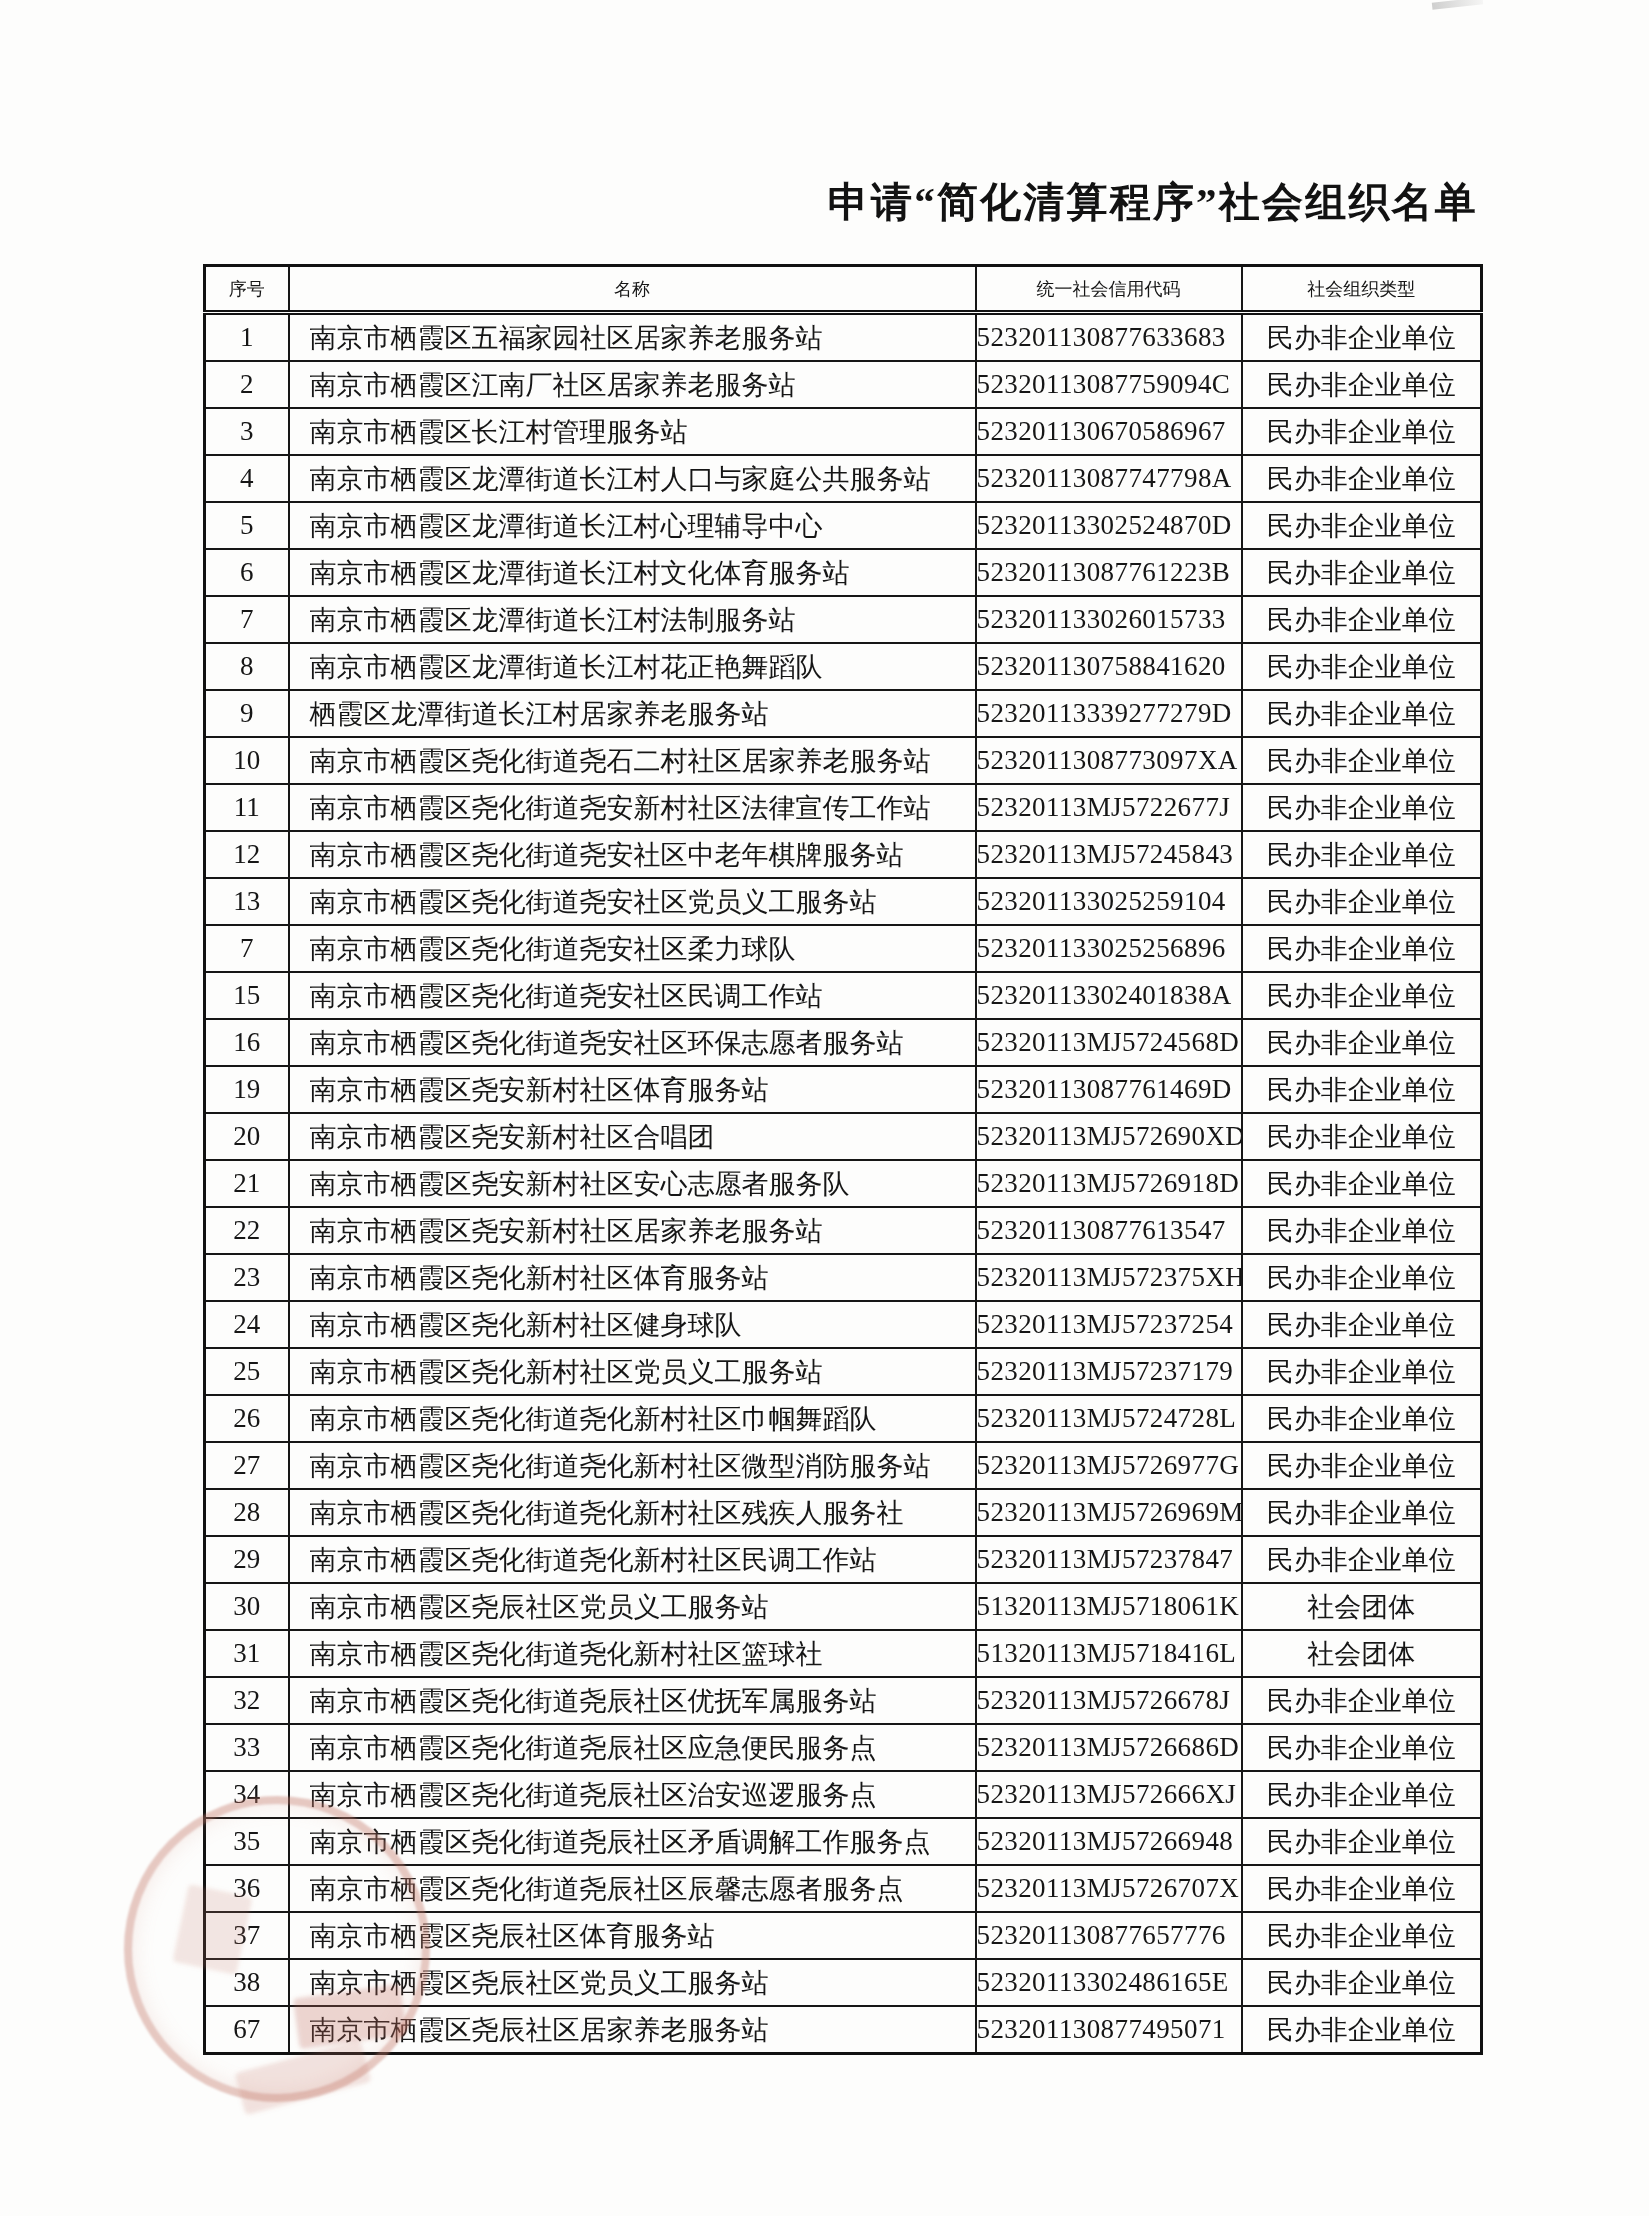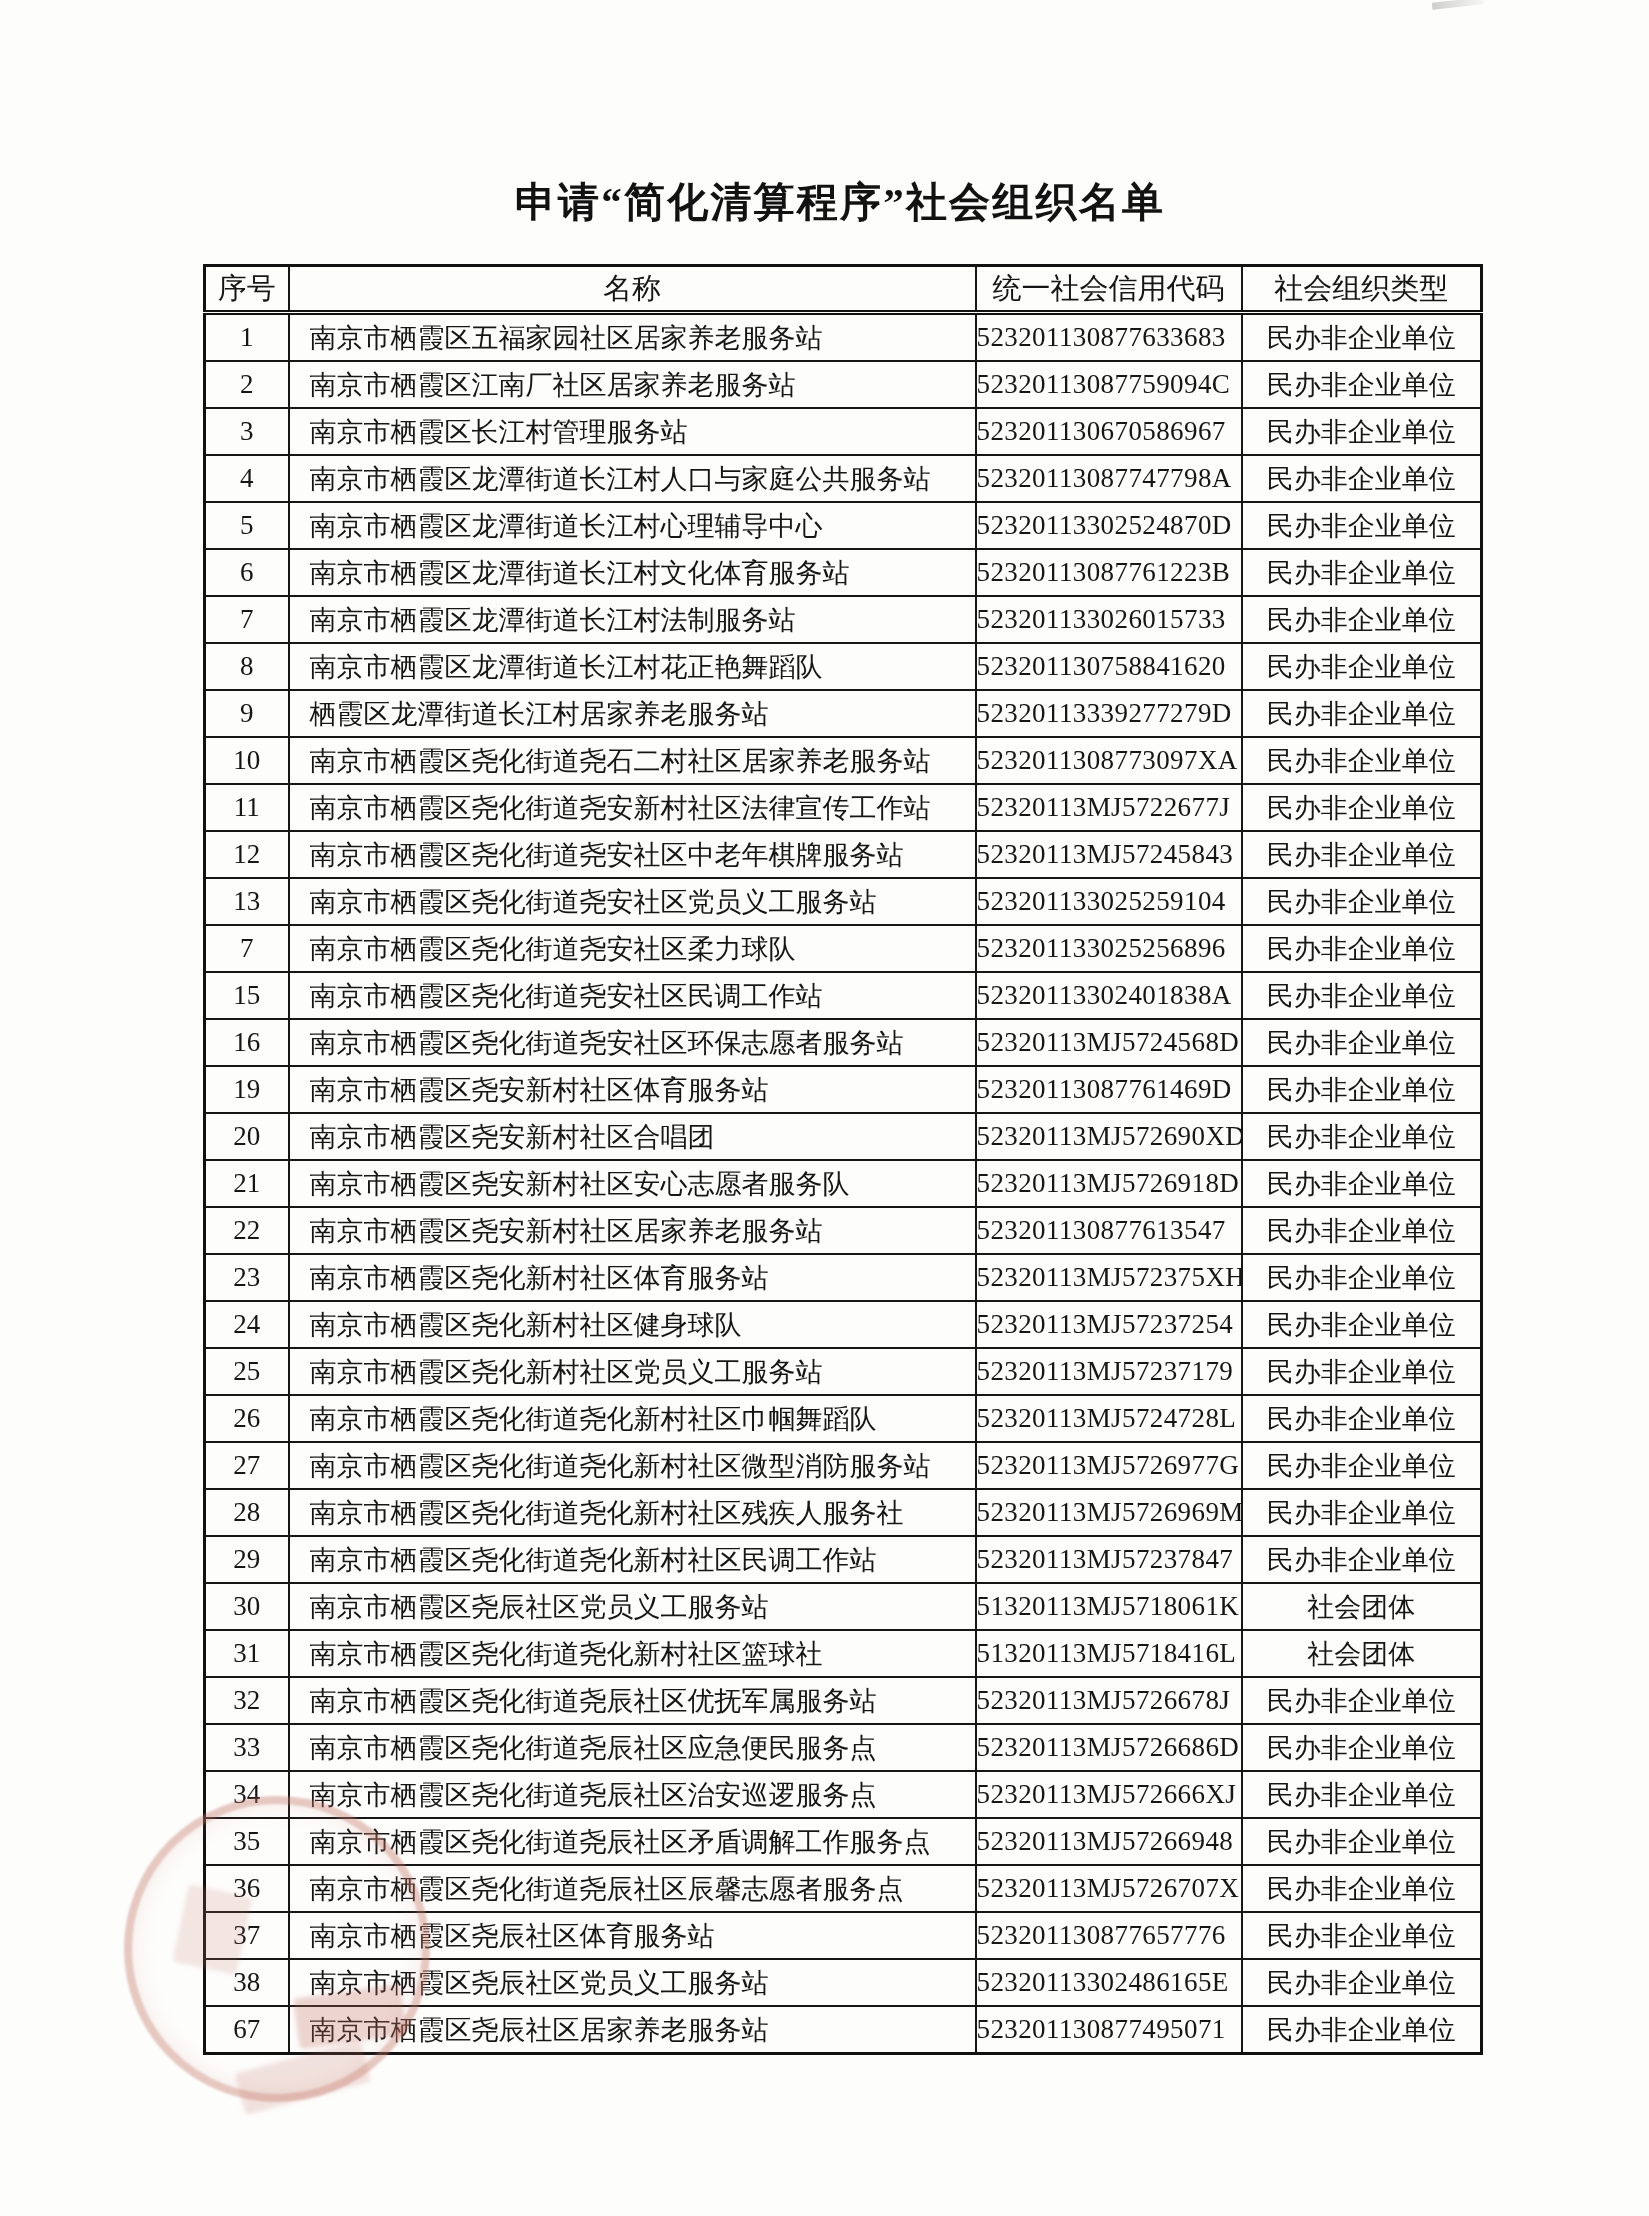--- a/index.html
+++ b/index.html
@@ -8,21 +8,21 @@
     background:#ffffff;
     font-family:"Liberation Serif","DejaVu Serif",serif;
     color:#161616;
     position:relative;
     overflow:hidden;
   }
   .page{position:absolute;inset:0;background:#fdfdfc;}
   .doc-title{
     position:absolute;
     left:202px;top:175px;width:1276px;
-    text-align:center;
+    text-align:right;
     font-size:41px;
     font-weight:bold;
     letter-spacing:2.2px;
     color:#121212;
   }
   table.org-table{
     position:absolute;
     left:203px;top:264px;
     width:1276px;
     border-collapse:collapse;
@@ -35,21 +35,21 @@
   .org-table col.c-type{width:240px;}
   .org-table th,.org-table td{
     border:2.2px solid #161616;
     padding:0;
     overflow:hidden;
     white-space:nowrap;
   }
   .org-table{border:3.6px solid #111;}
   .org-table thead th{
     height:43px;
-    font-size:29px;
+    font-size:18px;
     font-weight:normal;
     text-align:center;
     border-bottom:5px double #111;
   }
   .org-table tbody td{
     height:45px;
     font-size:27px;
   }
   td.cell-no{text-align:center;font-size:26px;}
   td.cell-name{text-align:left;padding-left:20px;}

